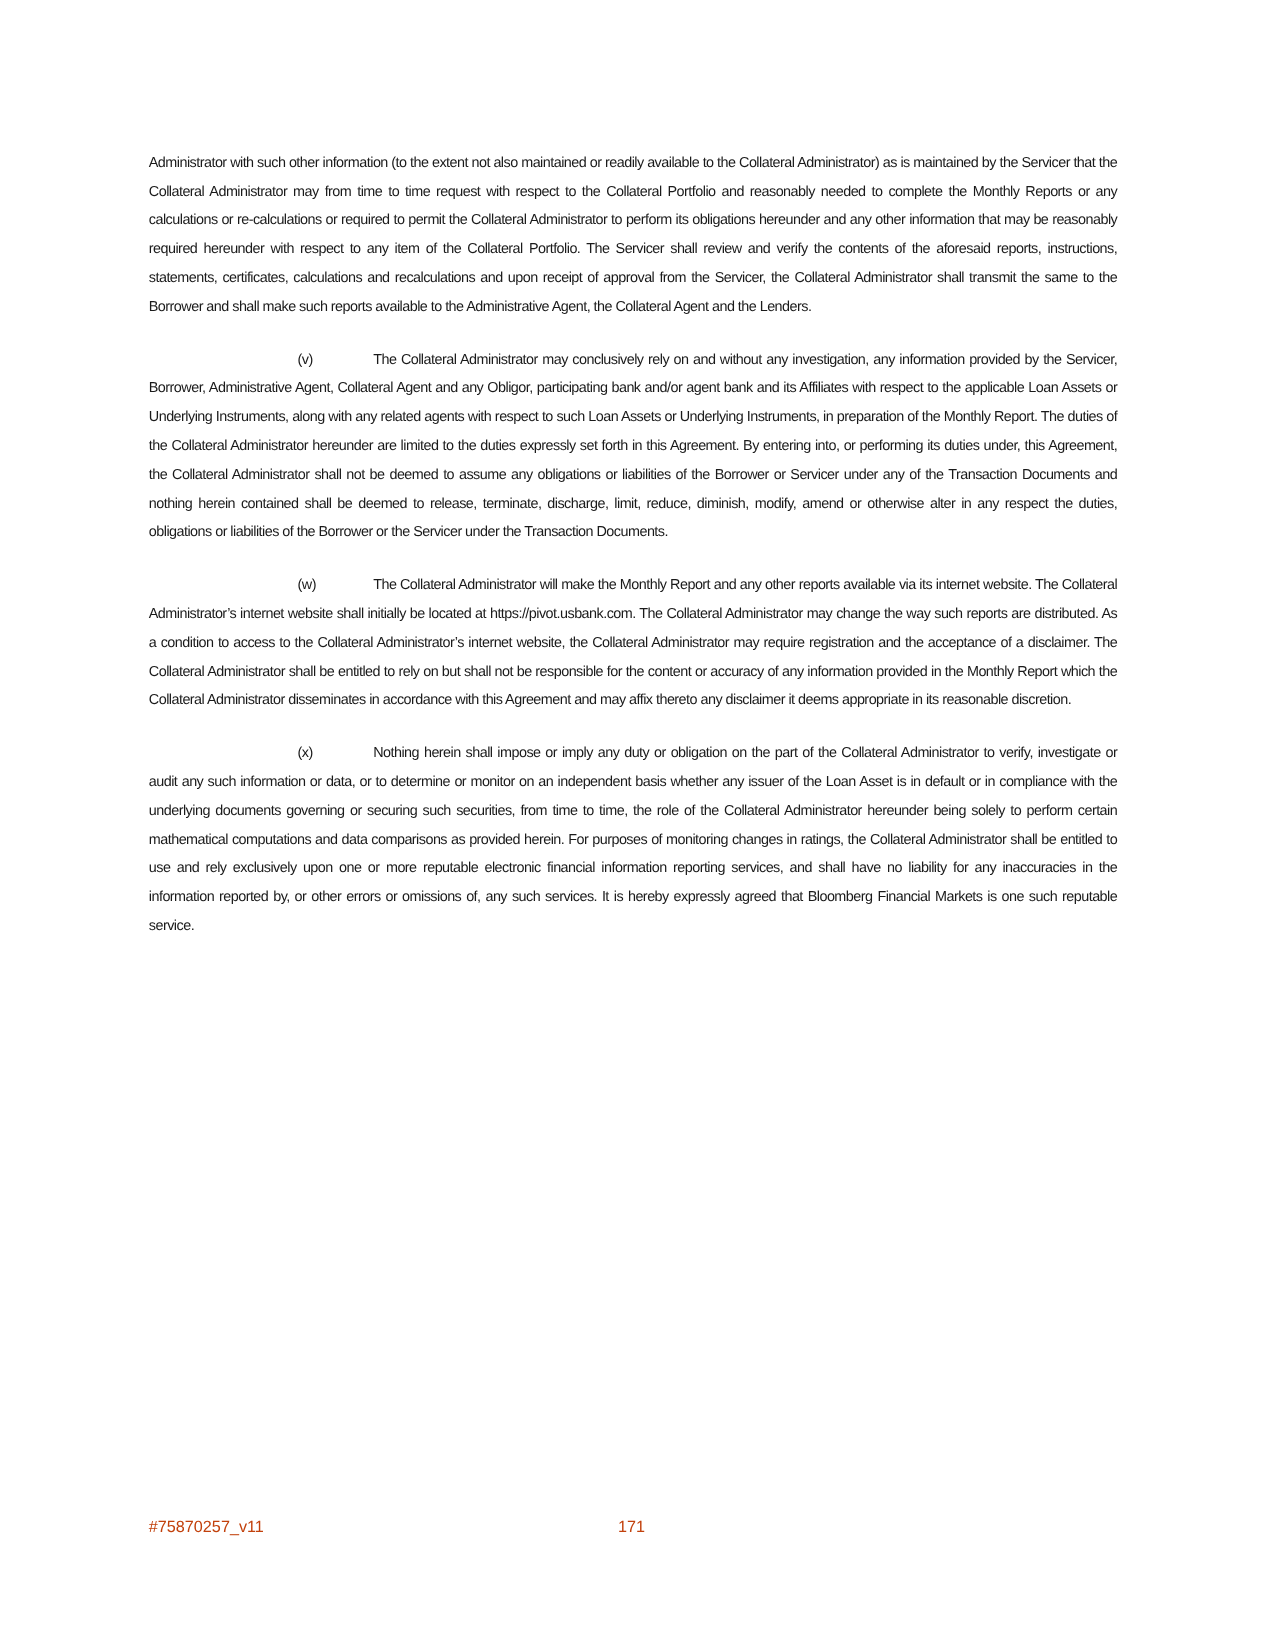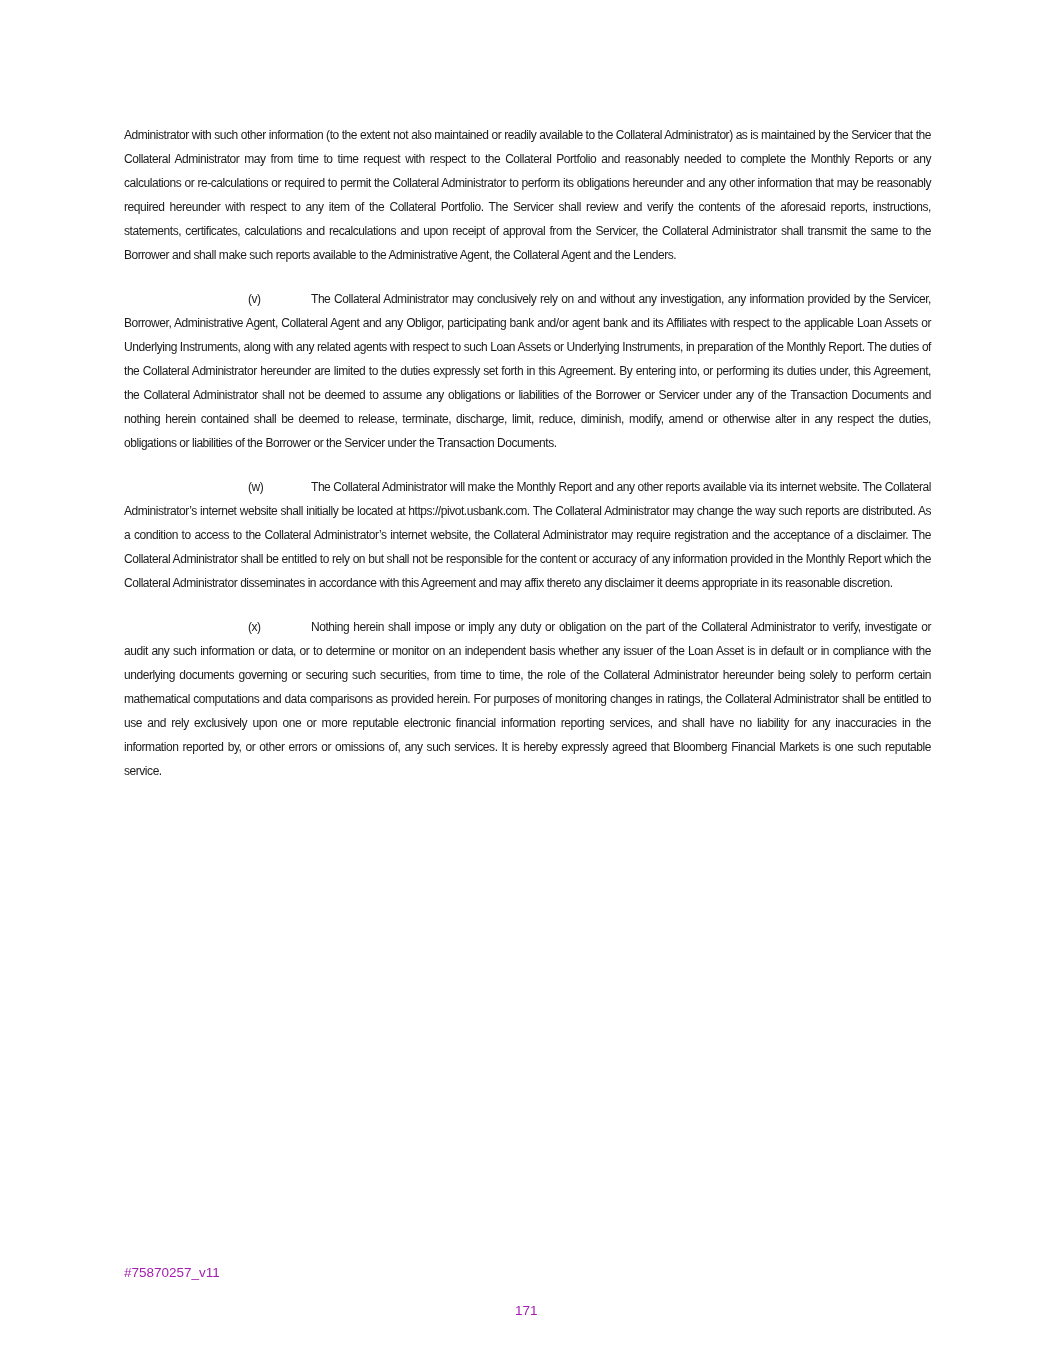--- a/index.html
+++ b/index.html
@@ -33,24 +33,24 @@
     .para .marker {
       display: inline-block;
       margin-left: 124px;
       width: 63px;
     }
     .footer {
       position: absolute;
       top: 1265px;
       font-family: "Liberation Sans", sans-serif;
       font-size: 13.5px;
-      color: #a21caf;
+      color: #c2410c;
     }
     .footer-docid { left: 124px; }
-    .footer-page { left: 515px; margin-top: 38px; }
+    .footer-page { left: 515px; }
   </style>
 </head>
 <body>
 
 <div class="page">
   <p class="para">
     <span>Administrator with such other information (to the extent not also maintained or readily available to the Collateral Administrator) as is maintained by the Servicer that the Collateral Administrator may from time to time request with respect to the Collateral Portfolio and reasonably needed to complete the Monthly Reports or any calculations or re-calculations or required to permit the Collateral Administrator to perform its obligations hereunder and any other information that may be reasonably required hereunder with respect to any item of the Collateral Portfolio.  The Servicer shall review and verify the contents of the aforesaid reports, instructions, statements, certificates, calculations and recalculations and upon receipt of approval from the Servicer, the Collateral Administrator shall transmit the same to the Borrower and shall make such reports available to the Administrative Agent, the Collateral Agent and the Lenders.</span>
   </p>
   <p class="para">
     <span class="marker">(v)</span><span>The Collateral Administrator may conclusively rely on and without any investigation, any information provided by the Servicer, Borrower, Administrative Agent, Collateral Agent and any Obligor, participating bank and/or agent bank and its Affiliates with respect to the applicable Loan Assets or Underlying Instruments, along with any related agents with respect to such Loan Assets or Underlying Instruments, in preparation of the Monthly Report.  The duties of the Collateral Administrator hereunder are limited to the duties expressly set forth in this Agreement.  By entering into, or performing its duties under, this Agreement, the Collateral Administrator shall not be deemed to assume any obligations or liabilities of the Borrower or Servicer under any of the Transaction Documents and nothing herein contained shall be deemed to release, terminate, discharge, limit, reduce, diminish, modify, amend or otherwise alter in any respect the duties, obligations or liabilities of the Borrower or the Servicer under the Transaction Documents.</span>

